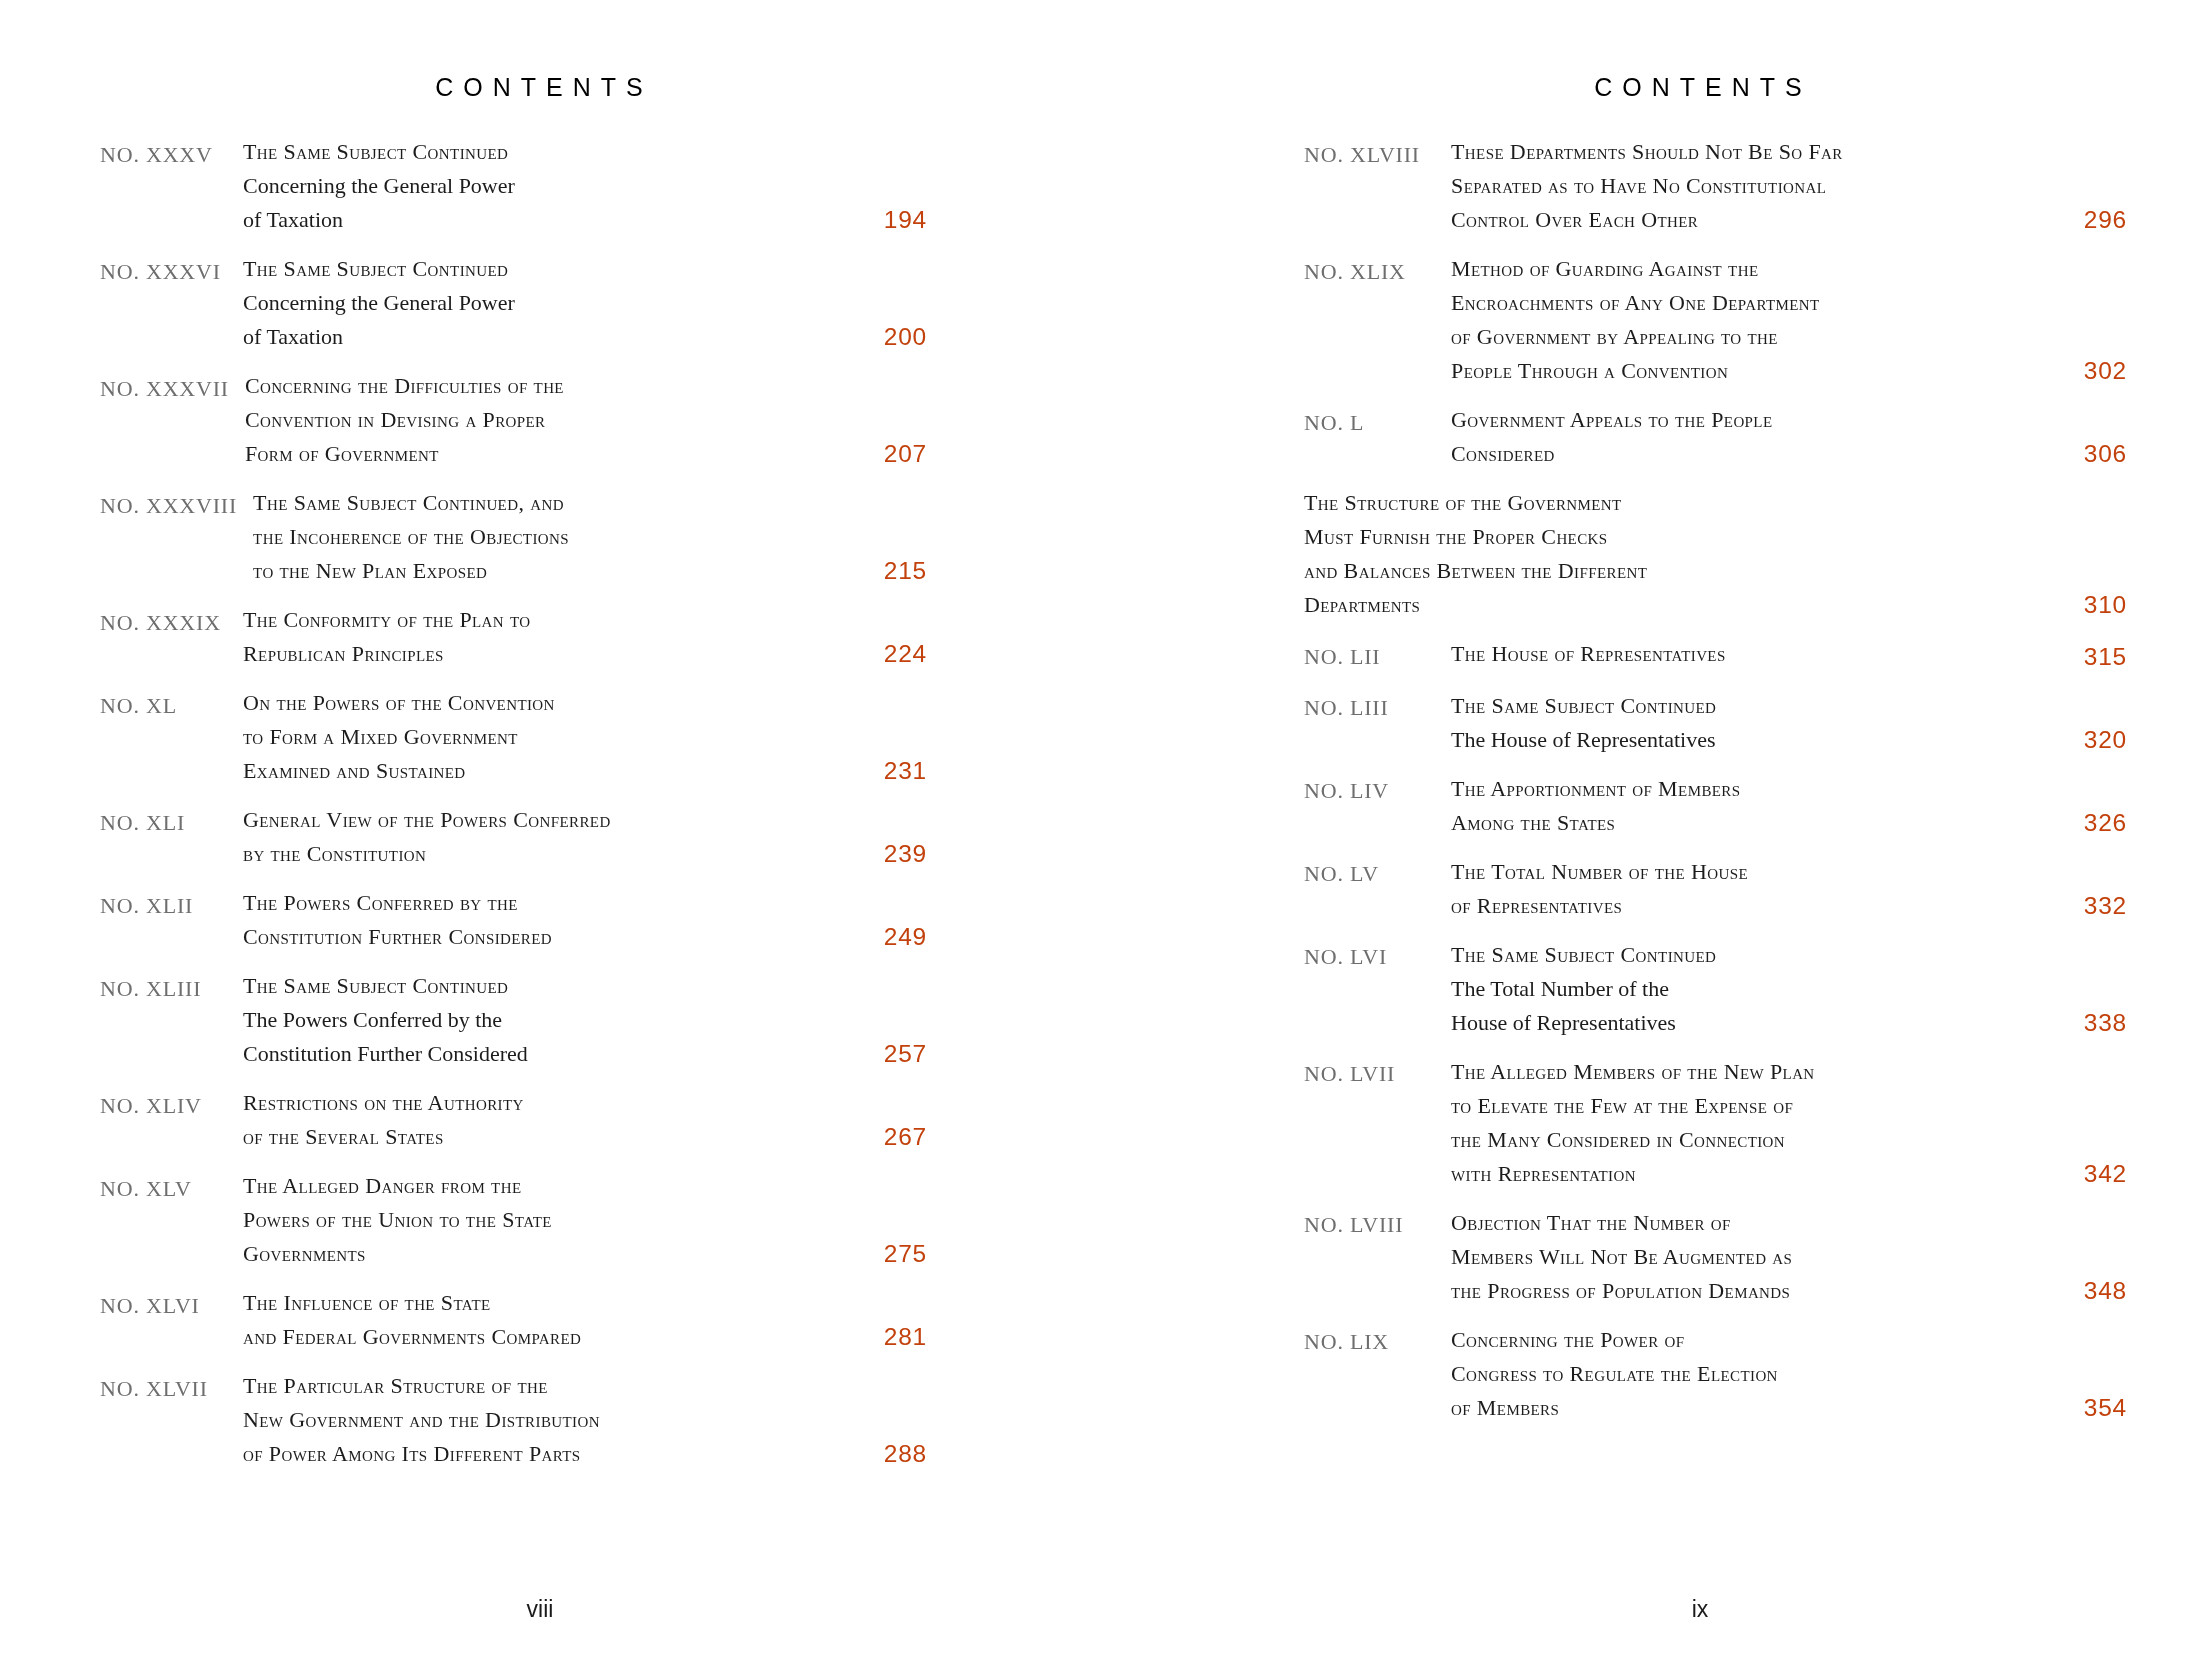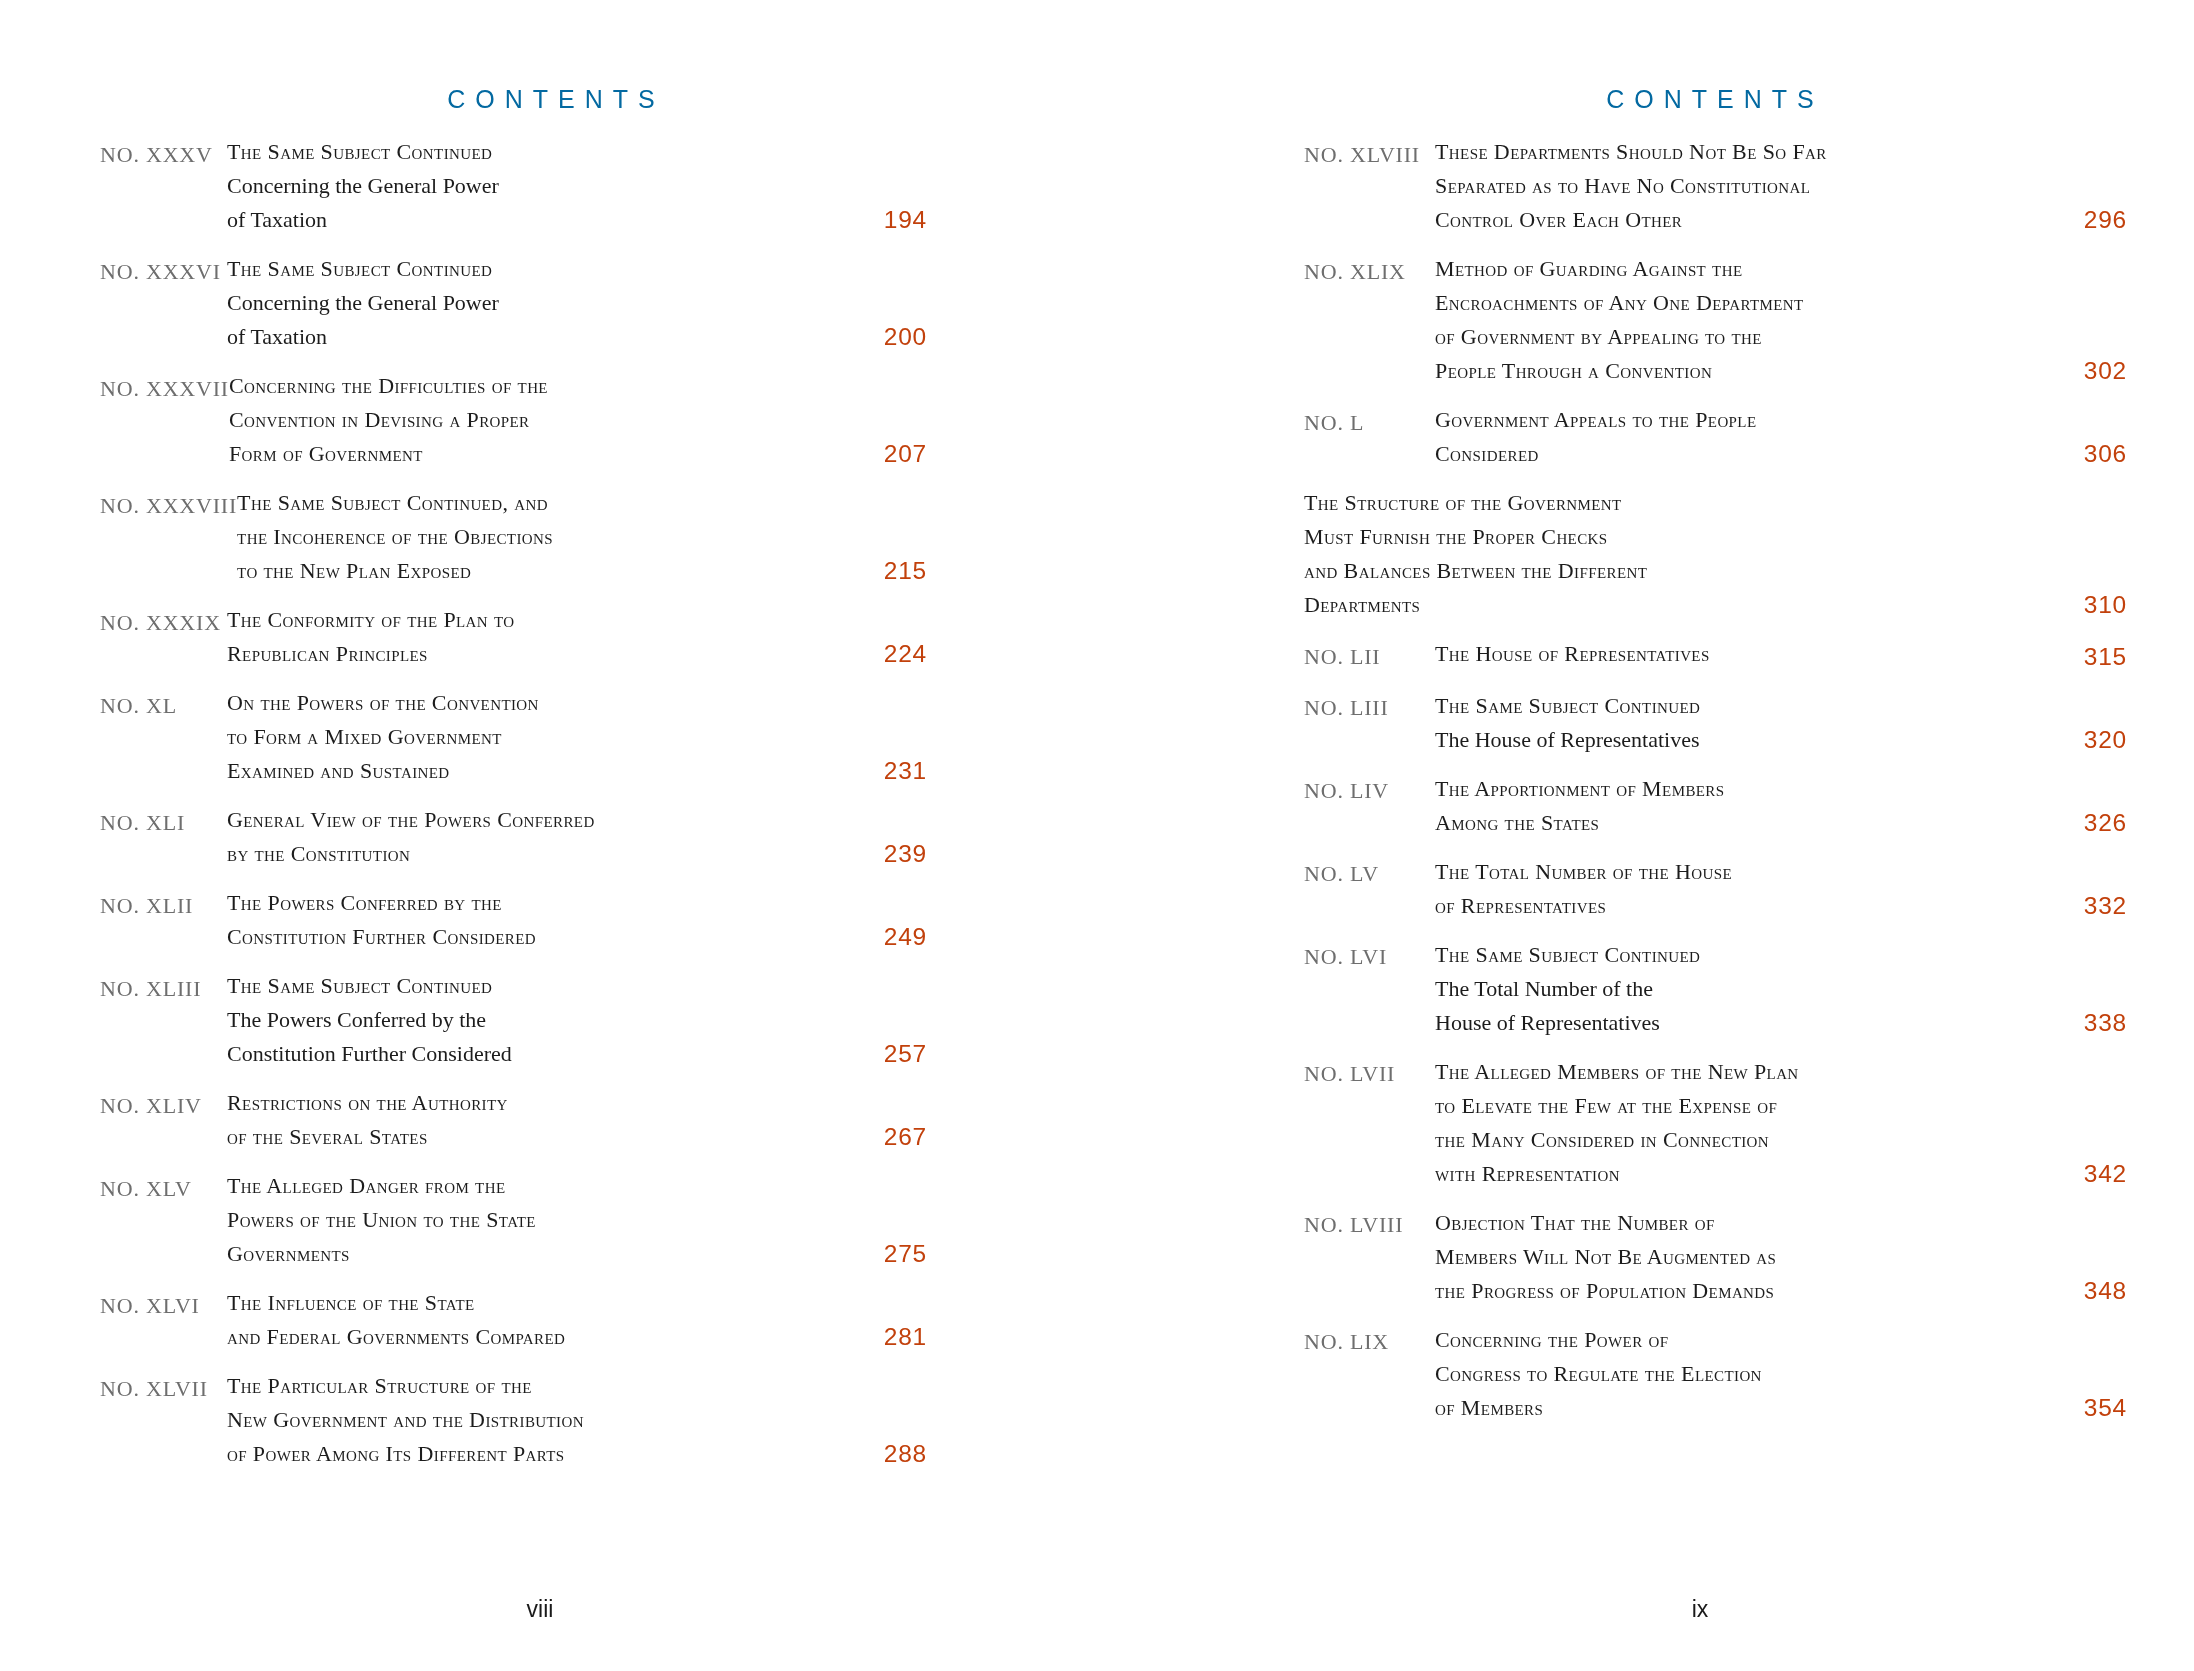--- a/index.html
+++ b/index.html
@@ -9,37 +9,37 @@
     position:relative;
     font-family:"Liberation Serif",serif;
     color:#1c1c1c;
     overflow:hidden;
   }
   .page{position:absolute;top:0;width:1097px;height:1672px;background:#ffffff;}
   #page-left{left:0;}
   #page-right{left:1097px;}
 
   .contents-header{
-    position:absolute;top:73px;margin:12px;
+    position:absolute;top:73px;margin:0;
     transform:translateX(-50%);
     font-family:"Liberation Sans",sans-serif;
     font-weight:500;
     font-size:25px;
     letter-spacing:10px;
-    color:#0369a1;
+    color:#000000;
     white-space:nowrap;
   }
   #page-left .contents-header{left:544px;}
   #page-right .contents-header{left:606px;}
 
   .entries{position:absolute;top:135px;}
   #page-left  .entries{left:100px;width:827px;}
   #page-right .entries{left:167px;width:823px;margin-left:40px;}
 
-  .entry{display:flex;position:relative;margin-bottom:15px;}
+  .entry{display:flex;position:relative;margin-bottom:15px;gap:16px;}
   .entry-label{
     flex:0 0 127px;
     font-size:22px;
     line-height:34px;
     padding-top:2.5px;
     letter-spacing:0.8px;
     color:#6e6e6e;
     white-space:nowrap;
   }
   #page-right .entry-label{flex-basis:131px;}

